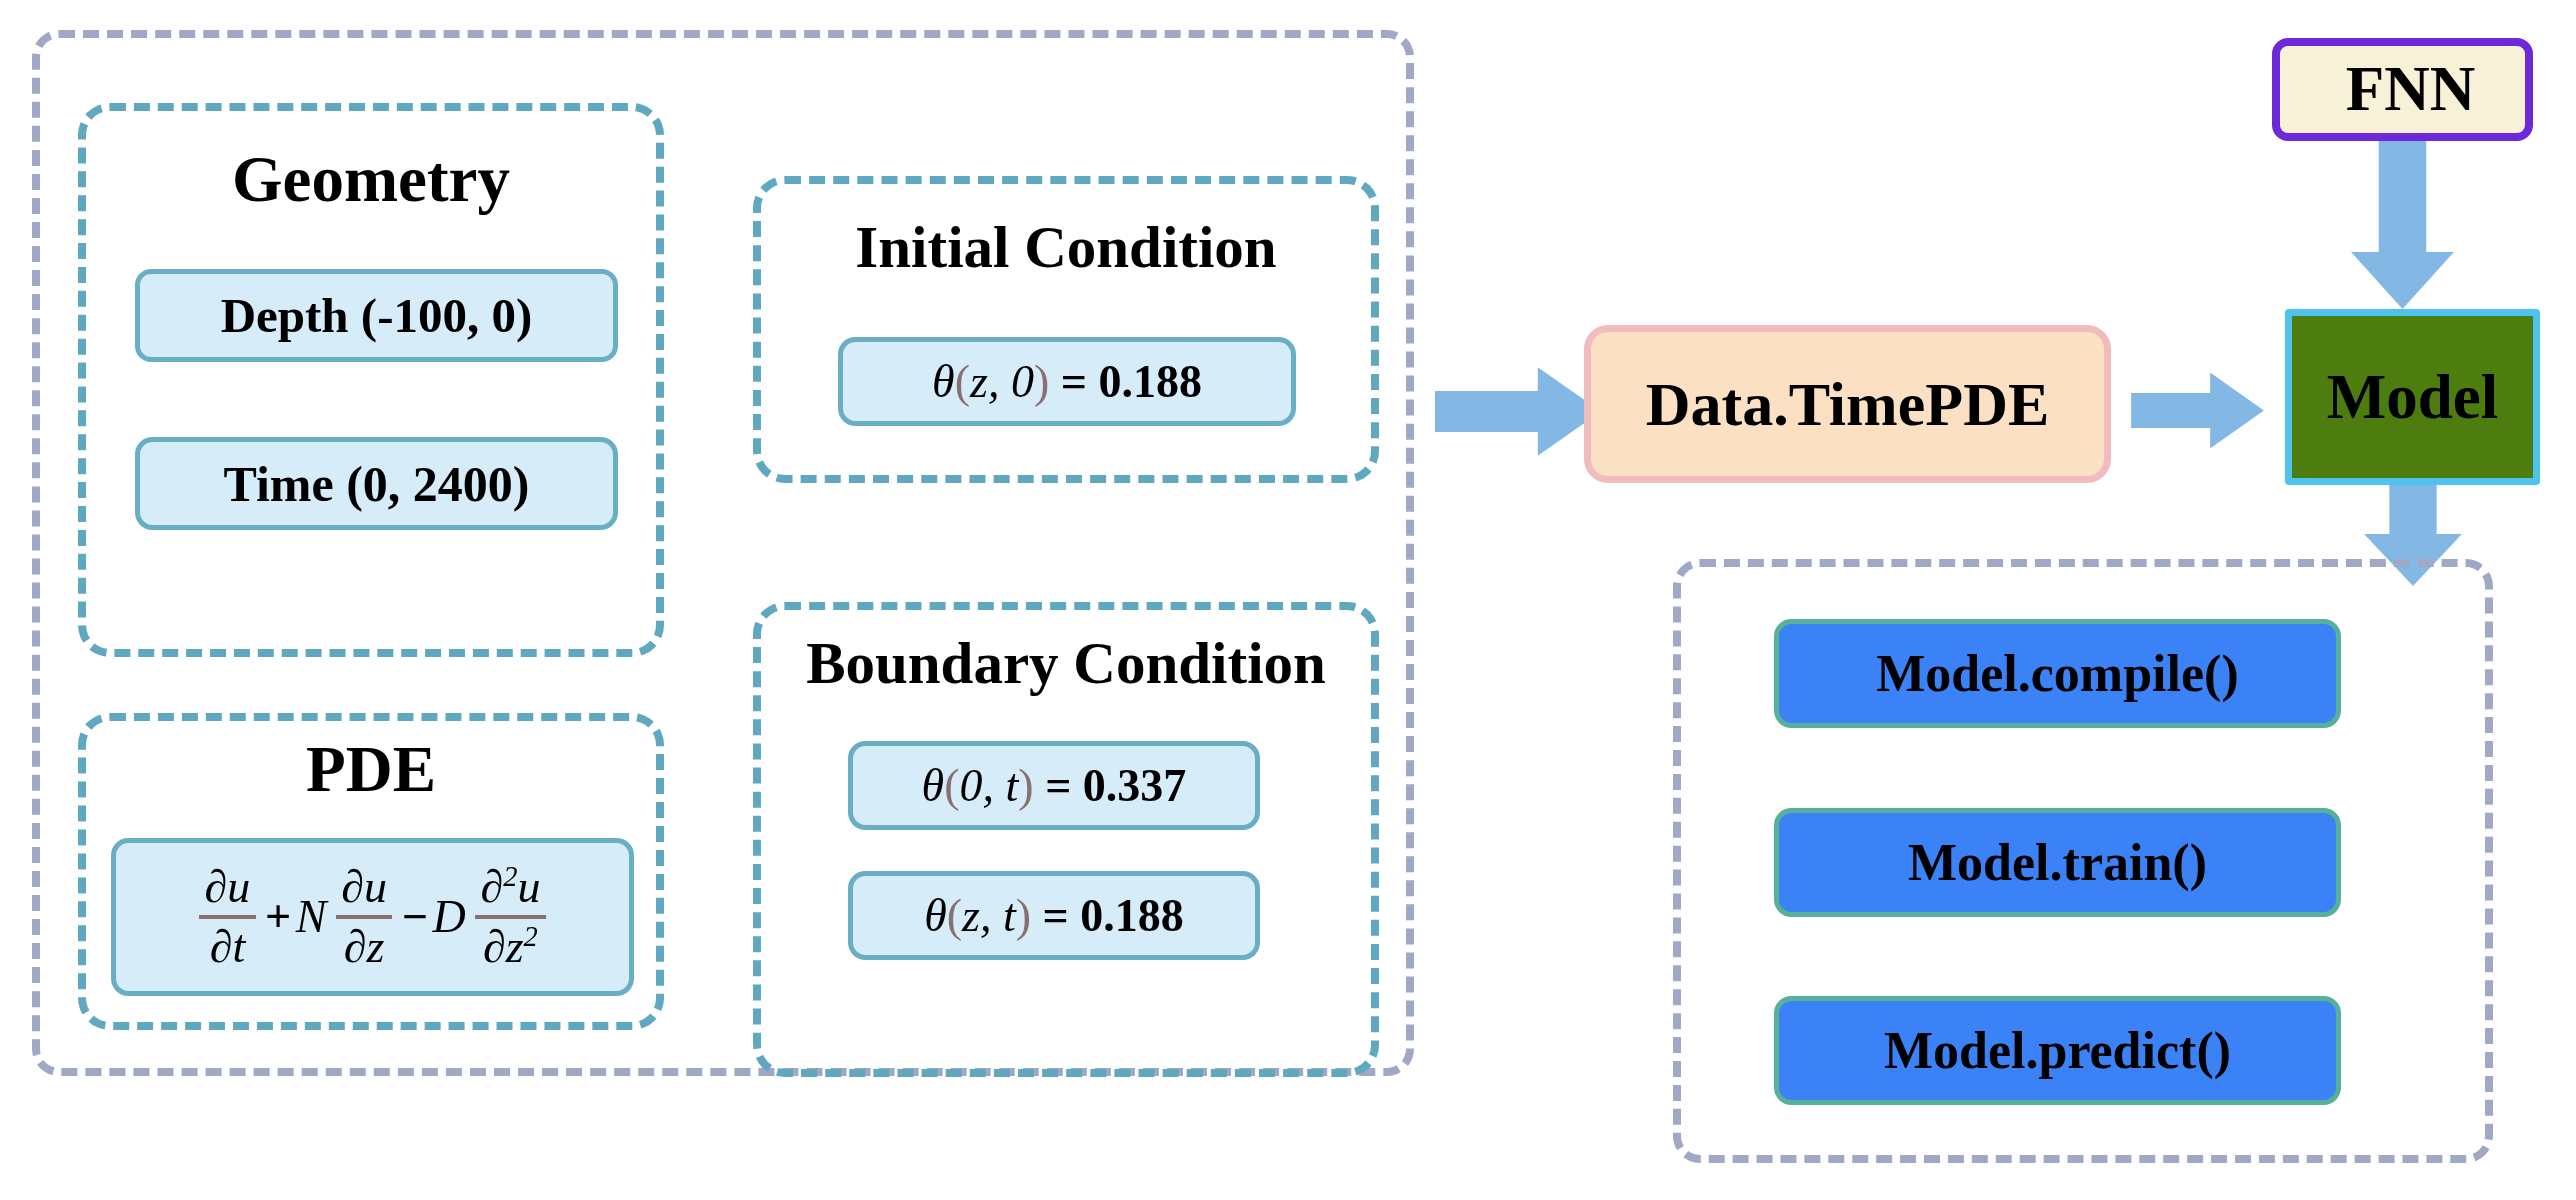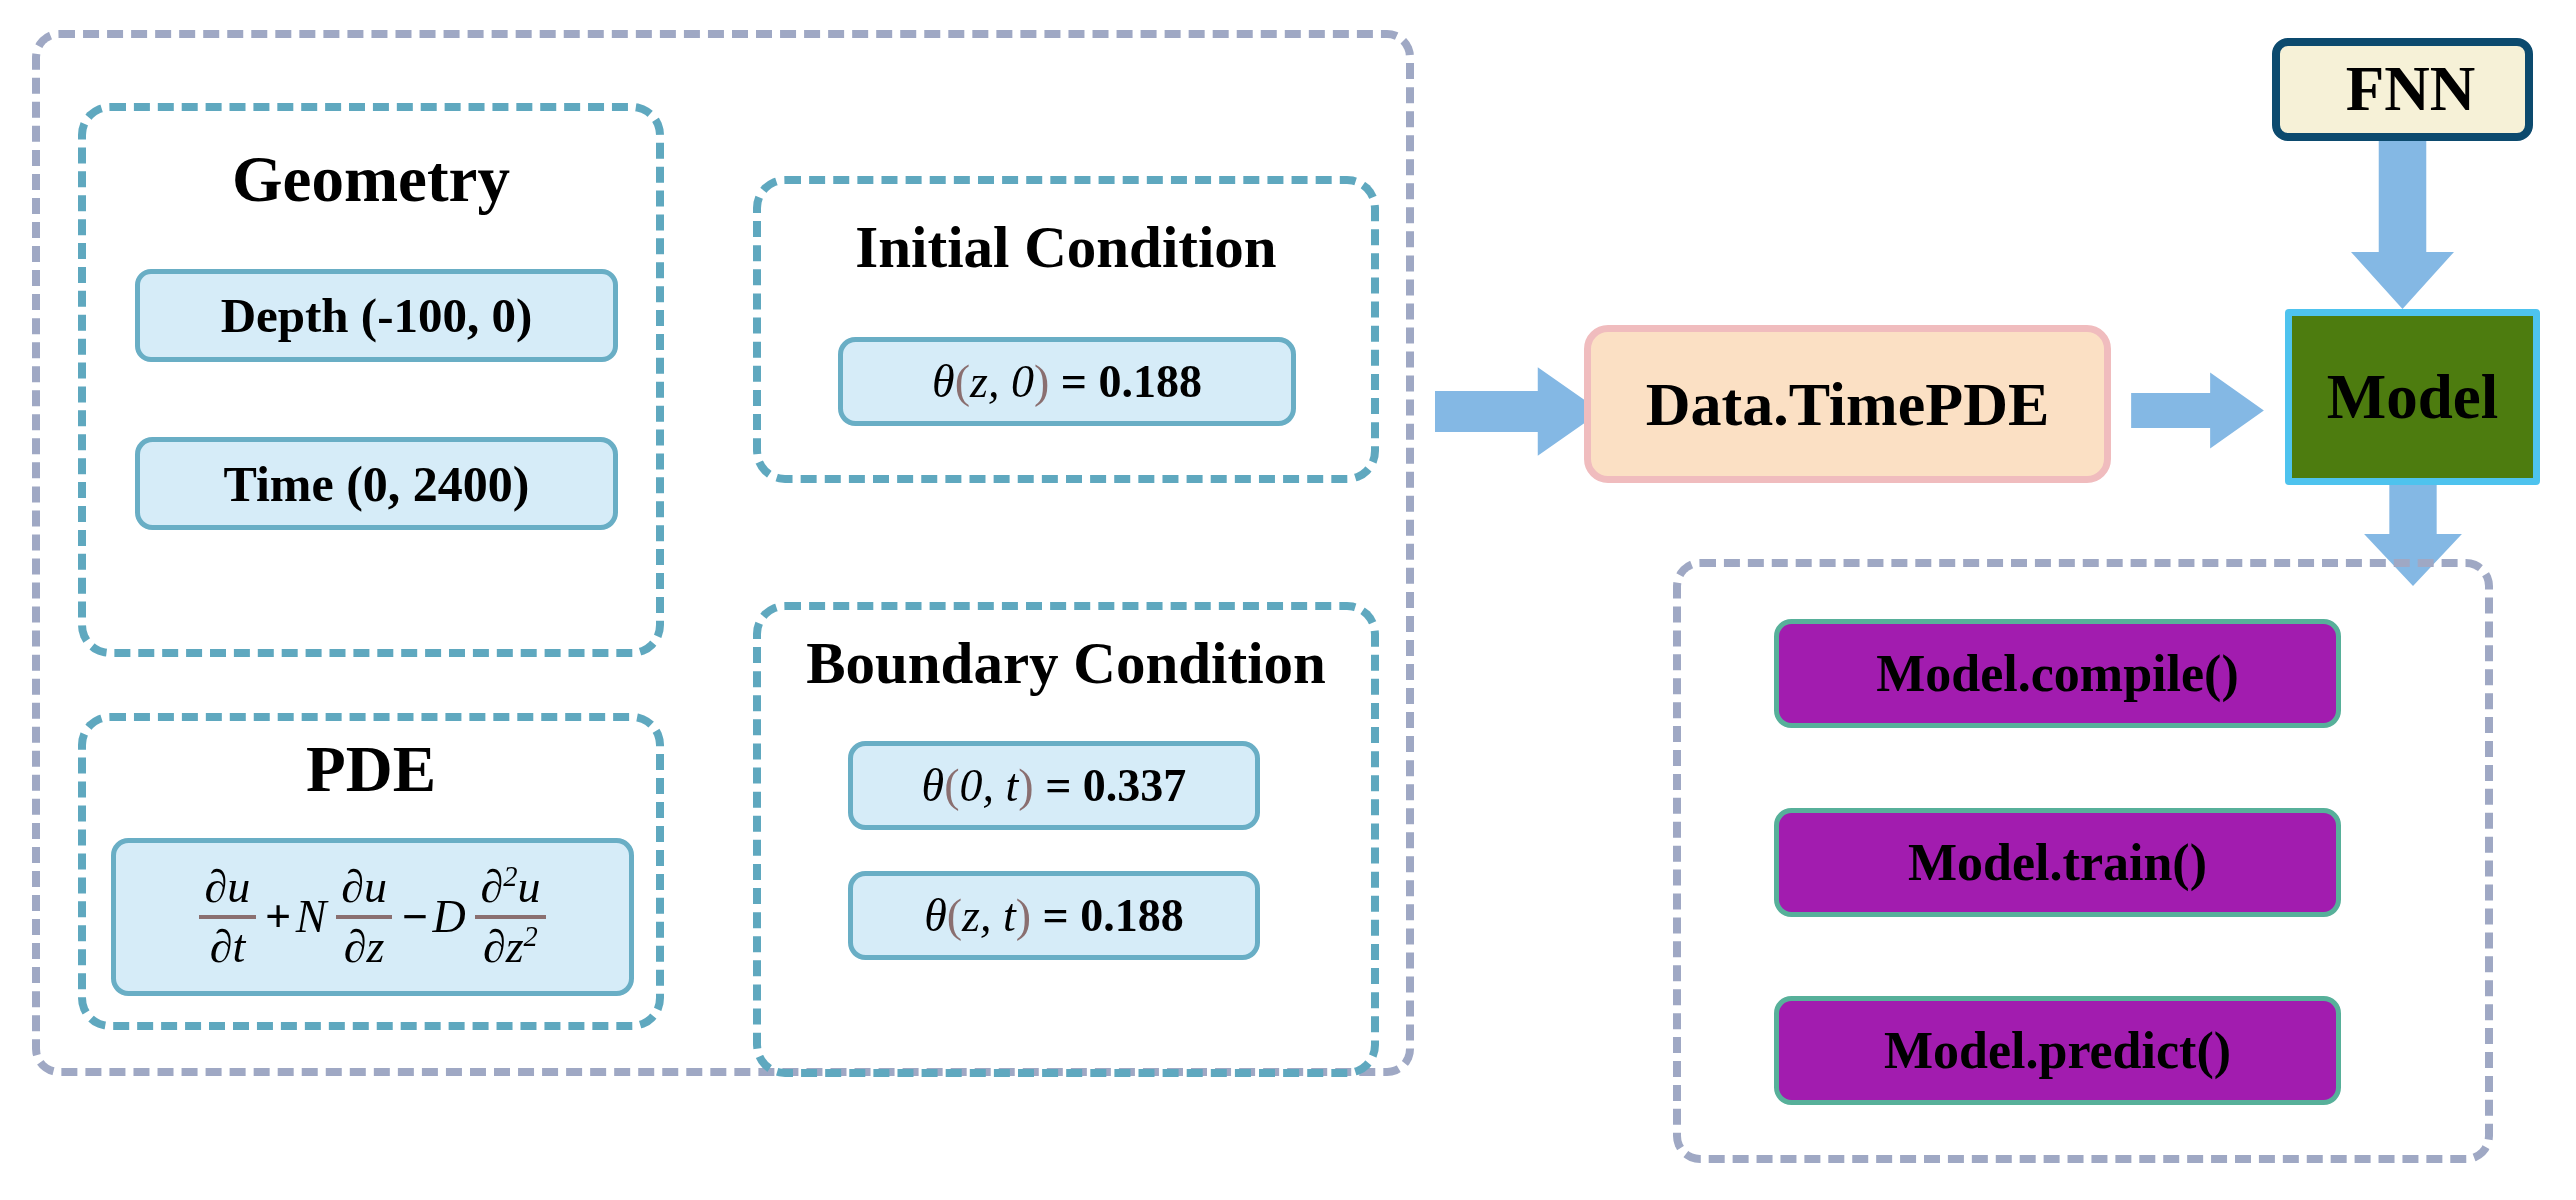--- a/index.html
+++ b/index.html
@@ -57,26 +57,26 @@
     color: #000000;
     line-height: 1;
     white-space: nowrap;
     font-family: "Liberation Serif", "DejaVu Serif", serif;
   }
   .pill-blue {
     background: #d6ecf8;
     border: 5.5px solid #69aec5;
   }
   .pill-green {
-    background: #a21caf;
+    background: #3b82f6;
     border: 5.5px solid #57b09a;
   }
   .pill-cream {
     background: #f6f1d7;
-    border: 8px solid #0c4a6e;
+    border: 8px solid #6d28d9;
     border-radius: 16px;
     padding-left: 16px;
   }
   .pill-peach {
     background: #fbe0c4;
     border: 7.1px solid #f0bcbe;
     border-radius: 24px;
     text-align: center;
   }
   .pill-steel {

